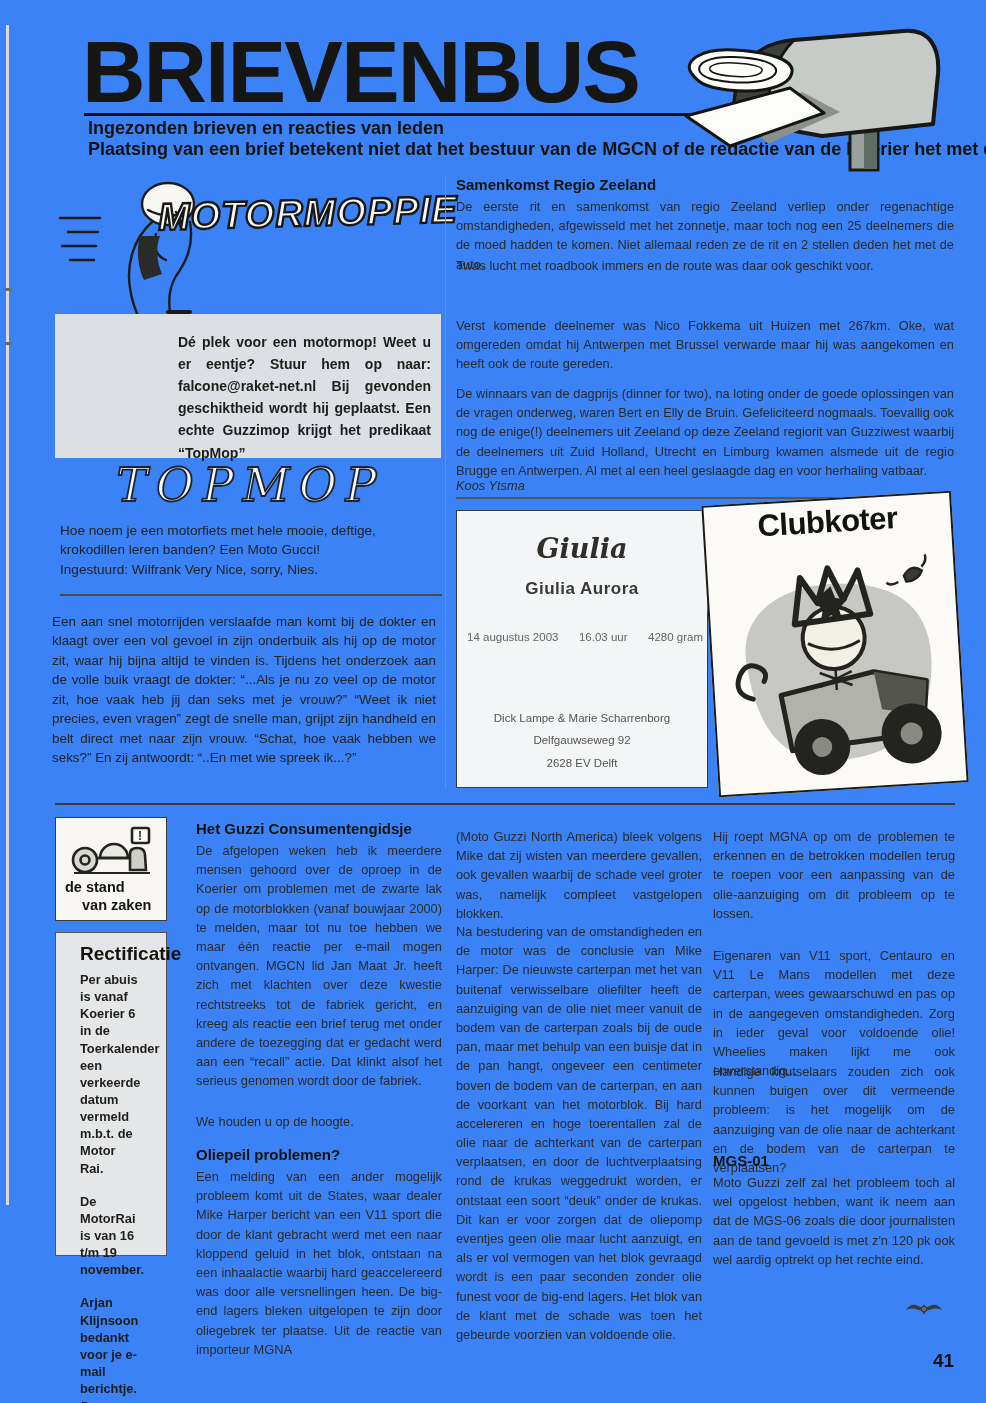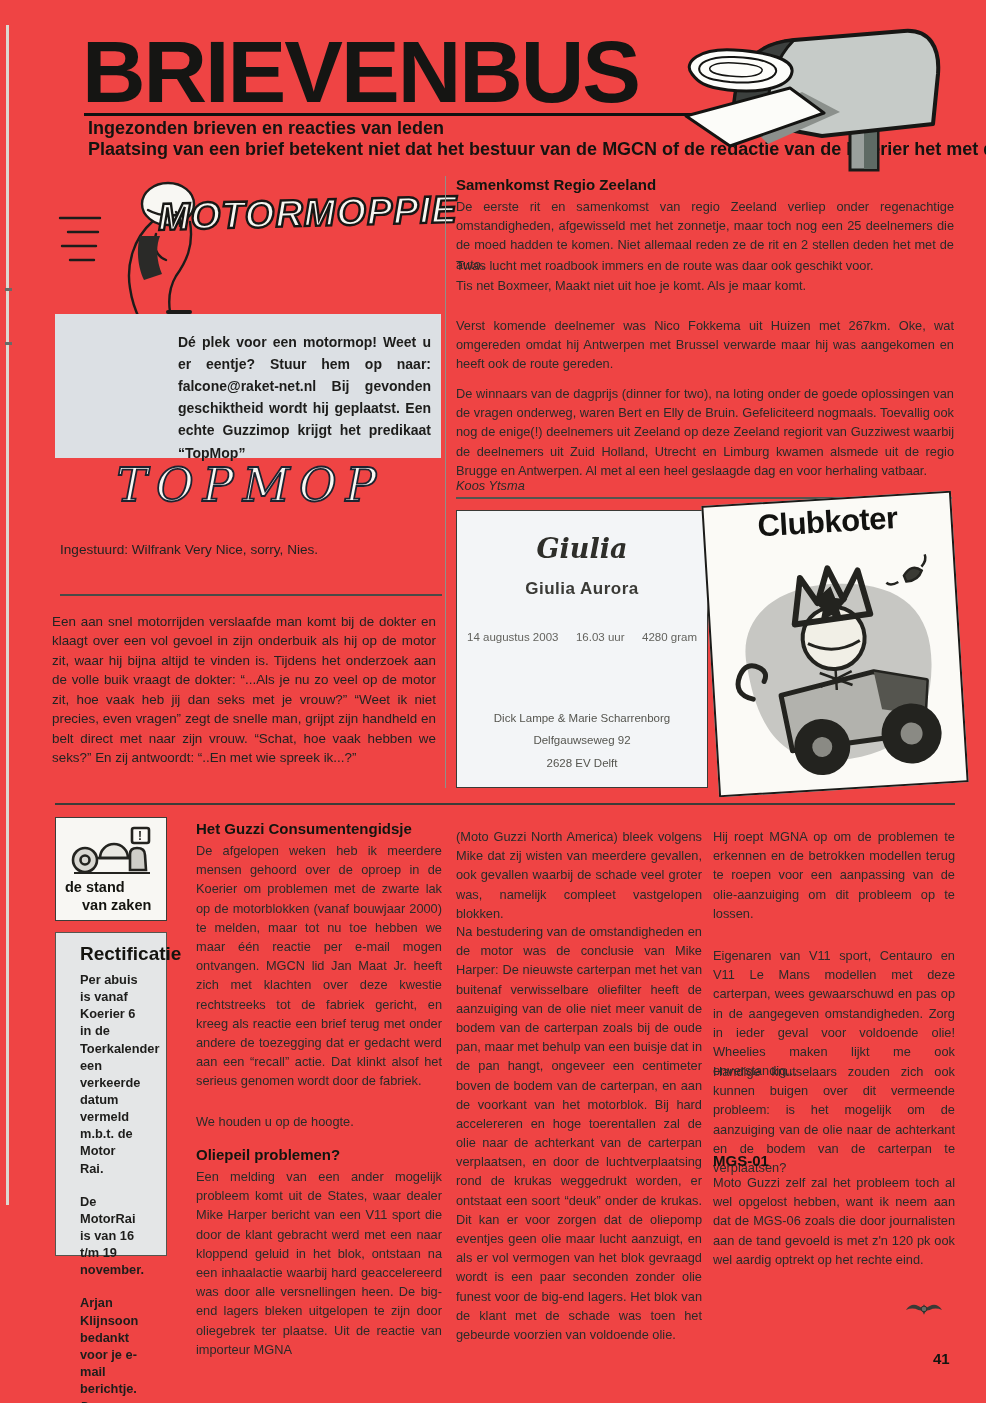--- a/index.html
+++ b/index.html
@@ -1,16 +1,16 @@
 <!DOCTYPE html>
 <html><head>
 <meta charset="utf-8">
 <style>
   html,body{margin:0;padding:0;background:#e9e7e2;}
-  #page{position:relative;width:986px;height:1403px;margin:0 auto;background:#ef4444;
+  #page{position:relative;width:986px;height:1403px;margin:0 auto;background:#3b82f6;
         overflow:hidden;font-family:"Liberation Sans",sans-serif;color:#2b2b29;}
   .abs{position:absolute;}
   
   .scanline{left:6px;top:25px;width:3px;height:1180px;background:#ddd9d1;}
   .tick{width:7px;height:3px;background:#6a6a66;}
   
   .headline{left:82px;top:28px;font-weight:800;font-size:88px;line-height:1;
             letter-spacing:-2px;color:#151513;white-space:nowrap;}
   .headrule{left:84px;top:113px;width:622px;height:3px;background:#111;}
   .sub{left:88px;font-size:18px;font-weight:700;color:#14130f;white-space:nowrap;}
@@ -36,21 +36,21 @@
   .rightcol{left:456px;width:498px;}
   .note{text-align:left;}
   .sig{font-style:italic;font-weight:400;margin-top:6px;}
   .rule2{left:456px;top:497px;width:496px;height:1.5px;background:#55554f;}
   
   .gcard{left:456px;top:510px;width:252px;height:278px;background:#f3f5f7;
          border:1.5px solid #3a3a36;box-sizing:border-box;text-align:center;}
   .gtitle{left:0;right:0;top:22px;font-family:"DejaVu Serif",serif;font-style:italic;
           font-weight:700;font-size:27px;color:#2e2e2a;}
   .gname{left:0;right:0;top:68px;font-weight:700;font-size:17px;color:#3a3a36;letter-spacing:0.5px;}
-  .gdetails{left:10px;right:10px;top:120px;display:flex;justify-content:space-between;
+  .gdetails{left:10px;right:4px;top:120px;display:flex;justify-content:space-between;
             font-size:11.5px;color:#63635e;}
   .gparents{left:0;right:0;top:196px;font-size:11.5px;line-height:1.95;color:#55554f;}
   
   .kcard{left:710px;top:498px;width:250px;height:292px;background:#fbfaf6;
          border:2.5px solid #1b1b19;box-sizing:border-box;transform:rotate(-3.5deg);
          text-align:center;}
   .ktitle{left:0;right:0;top:4px;font-weight:800;font-size:31px;color:#121210;letter-spacing:-0.5px;}
   .rulewide{left:55px;top:803px;width:900px;height:1.5px;background:#3c3c38;}
   
   .standbox{left:55px;top:817px;width:112px;height:104px;border:1.5px solid #3c3c38;
@@ -58,21 +58,21 @@
   .standtext{font-weight:700;font-size:14.5px;color:#14140f;line-height:1.25;}
   .rectbox{left:55px;top:932px;width:112px;height:324px;border:1.5px solid #55554f;
            box-sizing:border-box;background:#e4e6e7;padding:8px 24px;}
   .recthead{font-weight:700;font-size:19px;color:#14140f;margin:2px 0 6px 0;}
   .rectp{font-weight:700;font-size:12.8px;line-height:1.34;color:#1d1d1b;margin:0 0 16px 0;}
   .rectsig{font-weight:700;font-style:italic;font-size:12.8px;color:#1d1d1b;}
   
   .bcol1{left:196px;width:246px;}
   .bcol2{left:456px;width:246px;}
   .bcol3{left:713px;width:242px;}
-  .pageno{left:933px;top:1350px;font-weight:800;font-size:15px;color:#14140f;}
+  .pageno{left:933px;top:1350px;font-weight:800;font-size:19px;color:#14140f;}
   svg{display:block;}
 </style>
 </head>
 <body>
 
 <div id="page">
 
   <div class="abs scanline"></div>
   <div class="abs tick" style="left:5px;top:288px;"></div>
   <div class="abs tick" style="left:5px;top:342px;"></div>
@@ -113,33 +113,32 @@
     </svg>
   </div>
   <div class="abs comic-word">MOTORMOPPIE</div>
 
   <div class="abs invitebox"></div>
   <div class="abs topmop">TOPMOP</div>
 
   <div class="abs invitetext">Dé plek voor een motormop! Weet u er eentje? Stuur hem op naar: falcone@raket-net.nl Bij gevonden geschiktheid wordt hij geplaatst. Een echte Guzzimop krijgt het predikaat “TopMop”</div>
 
   <div class="abs joke1">
-    <br>
+    <span>Hoe noem je een motorfiets met hele mooie, deftige, krokodillen leren banden? Een Moto Gucci!</span><br>
     <span>Ingestuurd: Wilfrank Very Nice, sorry, Nies.</span>
   </div>
 
   <div class="abs rule1"></div>
   <div class="abs joke2">Een aan snel motorrijden verslaafde man komt bij de dokter en klaagt over een vol gevoel in zijn onderbuik als hij op de motor zit, waar hij bijna altijd te vinden is. Tijdens het onderzoek aan de volle buik vraagt de dokter: “...Als je nu zo veel op de motor zit, hoe vaak heb jij dan seks met je vrouw?” “Weet ik niet precies, even vragen” zegt de snelle man, grijpt zijn handheld en belt direct met naar zijn vrouw. “Schat, hoe vaak hebben we seks?” En zij antwoordt: “..En met wie spreek ik...?”</div>
 
   <div class="abs coldivider"></div>
 
   <div class="abs rightcol h-art" style="top:176px;">Samenkomst Regio Zeeland</div>
   <div class="abs rightcol bt" style="top:197px;">De eerste rit en samenkomst van regio Zeeland verliep onder regenachtige omstandigheden, afgewisseld met het zonnetje, maar toch nog een 25 deelnemers die de moed hadden te komen. Niet allemaal reden ze de rit en 2 stellen deden het met de auto.</div>
   <div class="abs rightcol bt note" style="top:256px;">Twas lucht met roadbook immers en de route was daar ook geschikt voor.</div>
-  <div class="abs rightcol bt note" style="top:276px;">Tis net Boxmeer, Maakt niet uit hoe je komt. Als je maar komt.</div>
   <div class="abs rightcol bt" style="top:316px;">Verst komende deelnemer was Nico Fokkema uit Huizen met 267km. Oke, wat omgereden omdat hij Antwerpen met Brussel verwarde maar hij was aangekomen en heeft ook de route gereden.</div>
   <div class="abs rightcol bt" style="top:384px;">De winnaars van de dagprijs (dinner for two), na loting onder de goede oplossingen van de vragen onderweg, waren Bert en Elly de Bruin. Gefeliciteerd nogmaals. Toevallig ook nog de enige(!) deelnemers uit Zeeland op deze Zeeland regiorit van Guzziwest waarbij de deelnemers uit Zuid Holland, Utrecht en Limburg kwamen alsmede uit de regio Brugge en Antwerpen. Al met al een heel geslaagde dag en voor herhaling vatbaar.</div>
   <div class="abs rightcol bt sig note" style="top:470px;">Koos Ytsma</div>
   <div class="abs rule2"></div>
 
   <div class="abs gcard">
     <div class="abs gtitle">Giulia</div>
     <div class="abs gname">Giulia Aurora</div>
     <div class="abs gdetails">
       <span>14 augustus 2003</span>

